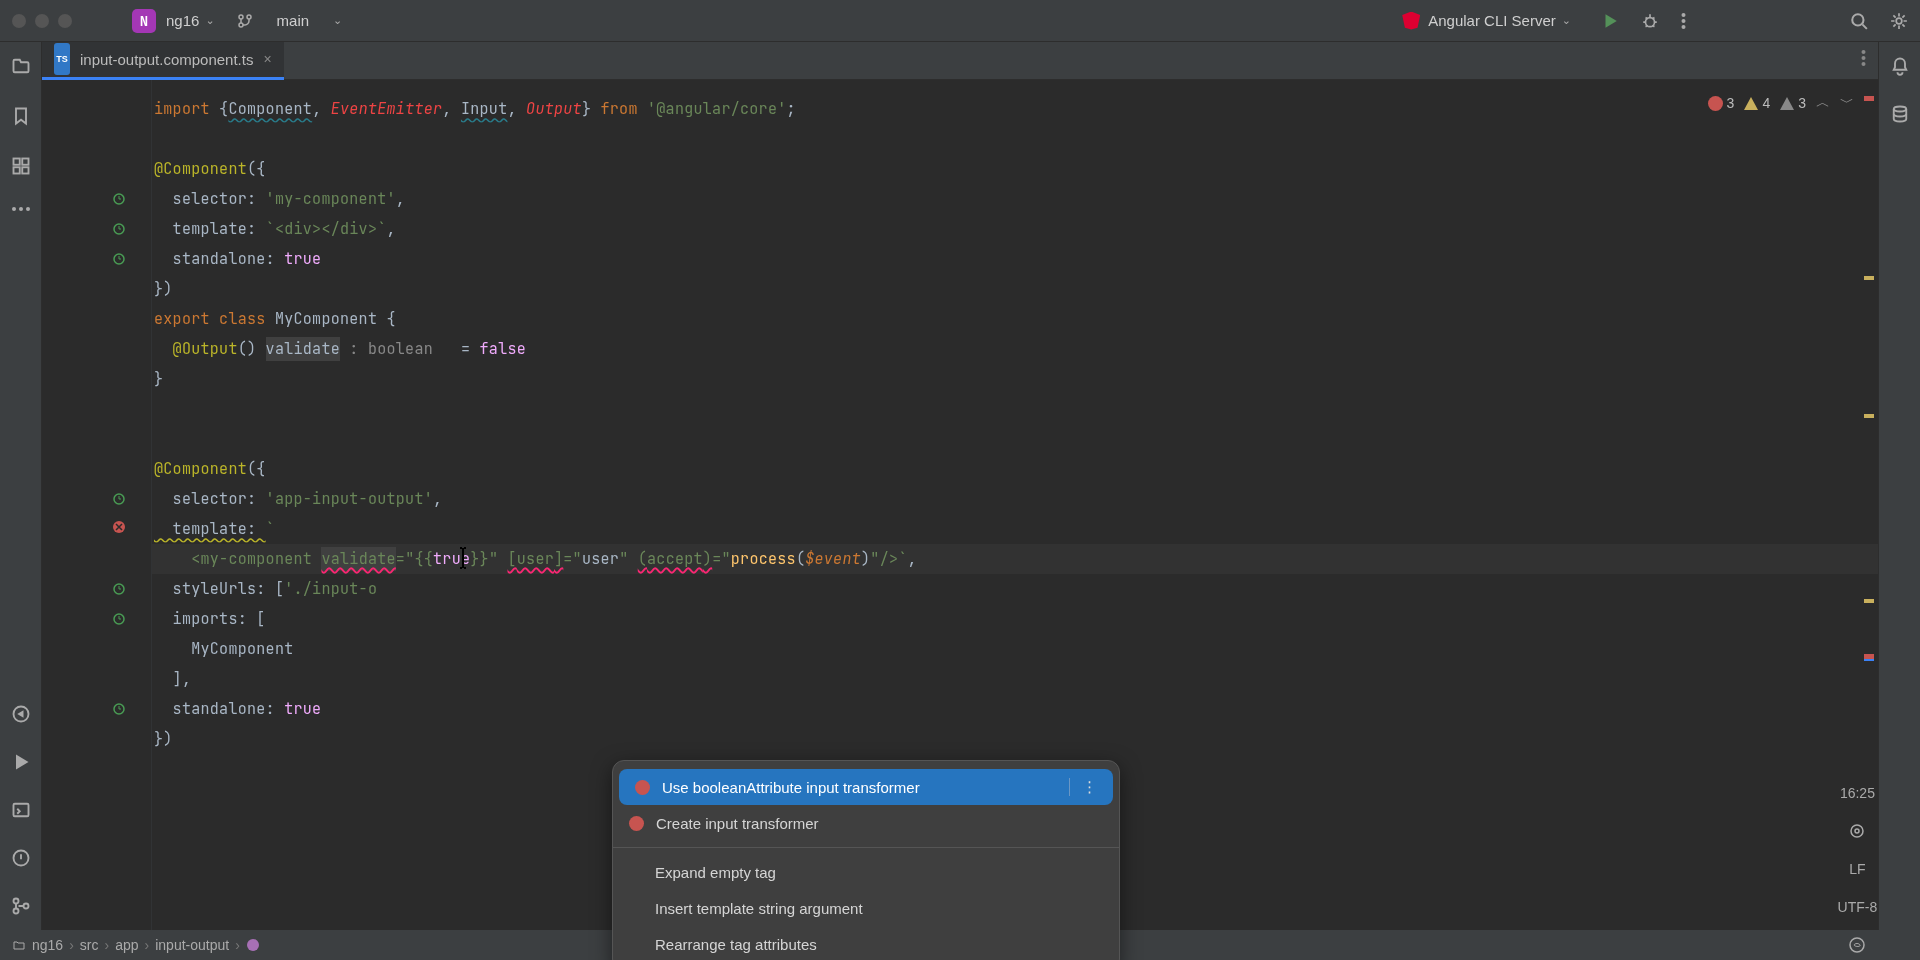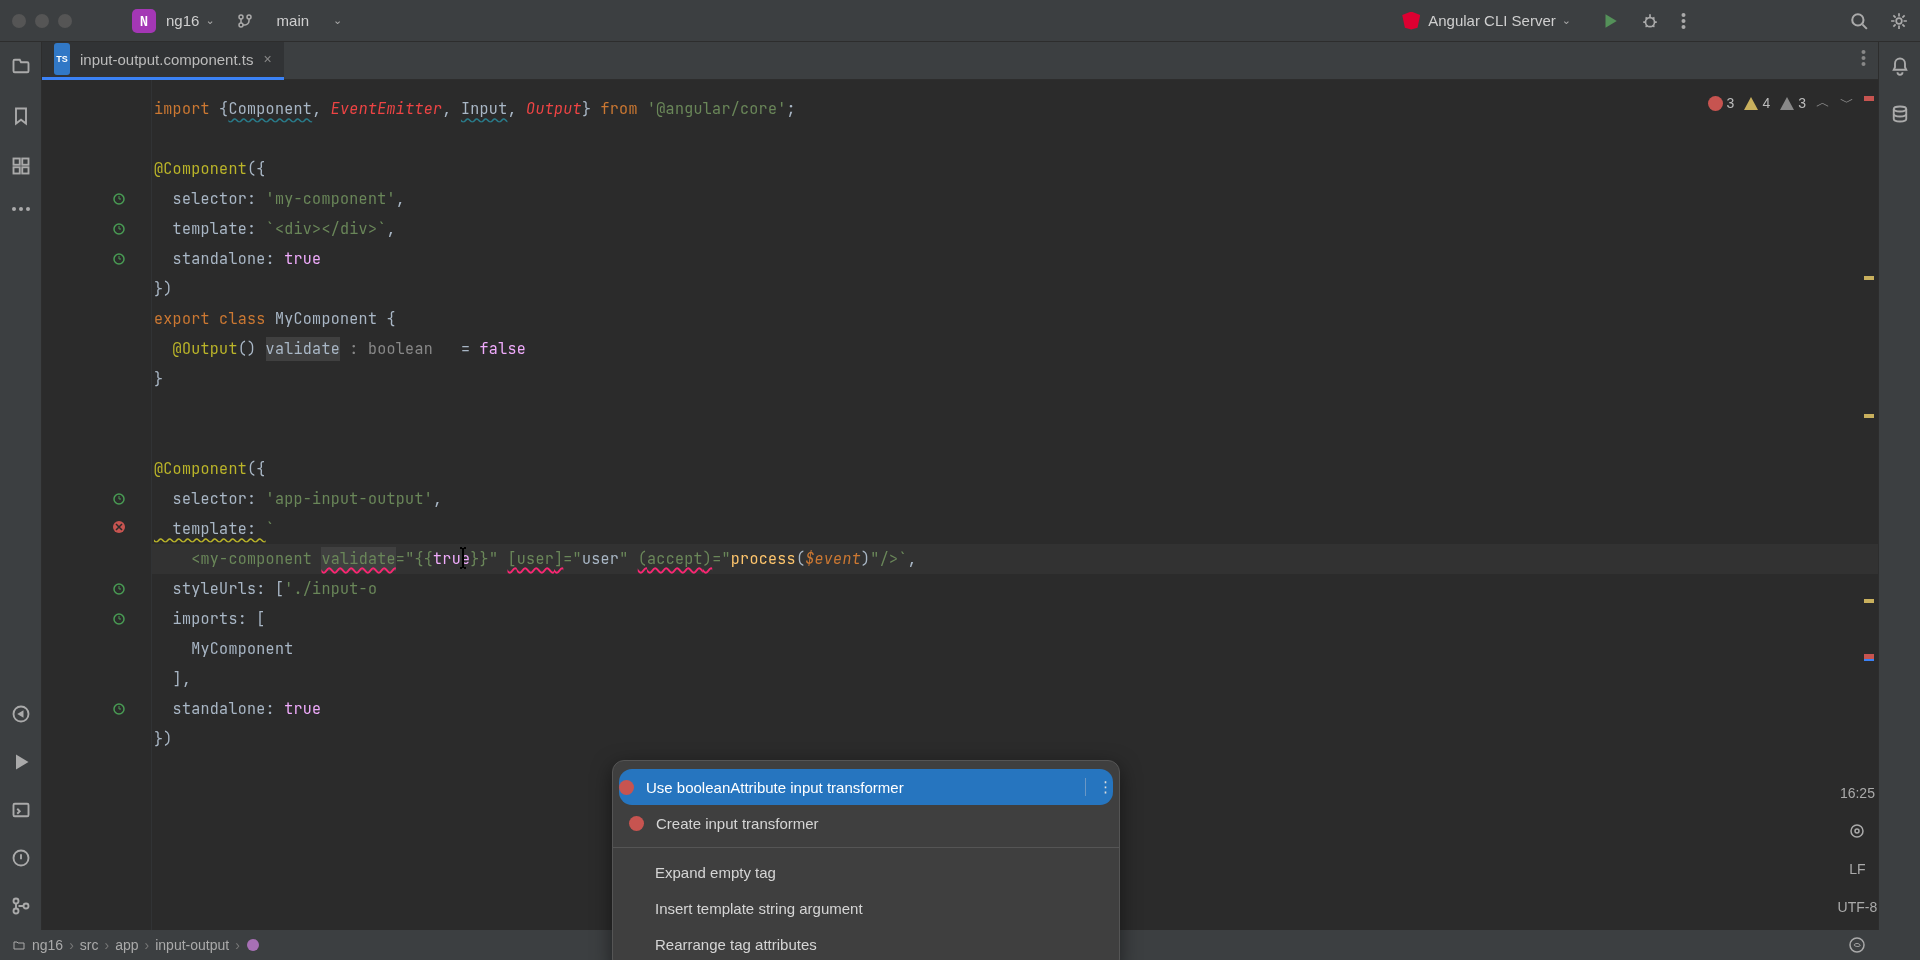--- a/index.html
+++ b/index.html
@@ -66,21 +66,21 @@
     .insp-nav { color:#888; cursor:pointer; }
 
     .right-rail { width: 42px; background: #3c3f41; display:flex; flex-direction:column; align-items:center; padding-top:14px; gap:28px; border-left: 1px solid #2d2d2d; }
 
     .scroll-strip { position:absolute; right:2px; top:14px; width:14px; height:calc(100% - 28px); }
     .scroll-mark { position:absolute; width:10px; height:4px; left:2px; background:#c9b05d; }
     .scroll-mark.red { background:#c75450; height:5px; }
 
     .context-menu { position: absolute; left: 460px; top: 680px; background:#3f3f3f; border:1px solid #555; border-radius:12px; box-shadow: 0 6px 20px rgba(0,0,0,0.5); min-width: 508px; padding:8px 0; font-family:-apple-system, sans-serif; font-size:15px; overflow: hidden; }
     .menu-item { height: 36px; display:flex; align-items:center; padding: 0 16px; gap:12px; color:#d5d5d5; cursor:pointer; }
-    .menu-item.selected { background:#2675bf; color:#fff; margin: 0 6px; border-radius:13px; padding: 0 0; }
+    .menu-item.selected { background:#2675bf; color:#fff; margin: 0 6px; border-radius:8px; padding: 0 16px; }
     .menu-item .bulb { width:15px; height:15px; border-radius:50%; background:#c75450; flex-shrink:0; }
     .menu-item .kebab { margin-left:auto; color:#ddd; border-left:1px solid #6a97c5; padding-left: 12px; }
     .menu-sep { height:1px; background:#555; margin:6px 0; }
     .menu-item.no-icon { padding-left: 42px; }
 
     .breadcrumb-bar { height: 30px; background:#3c3f41; display:flex; align-items:center; font-family:-apple-system, sans-serif; font-size:14px; color:#aaa; padding: 0 12px; }
     .crumb { display:flex; align-items:center; gap:6px; }
     .crumb-sep { color:#777; margin: 0 6px; }
     .bc-spacer { flex:1; }
     .status-right { display:flex; align-items:center; gap:22px; color:#aaa;flex-direction:column; }

